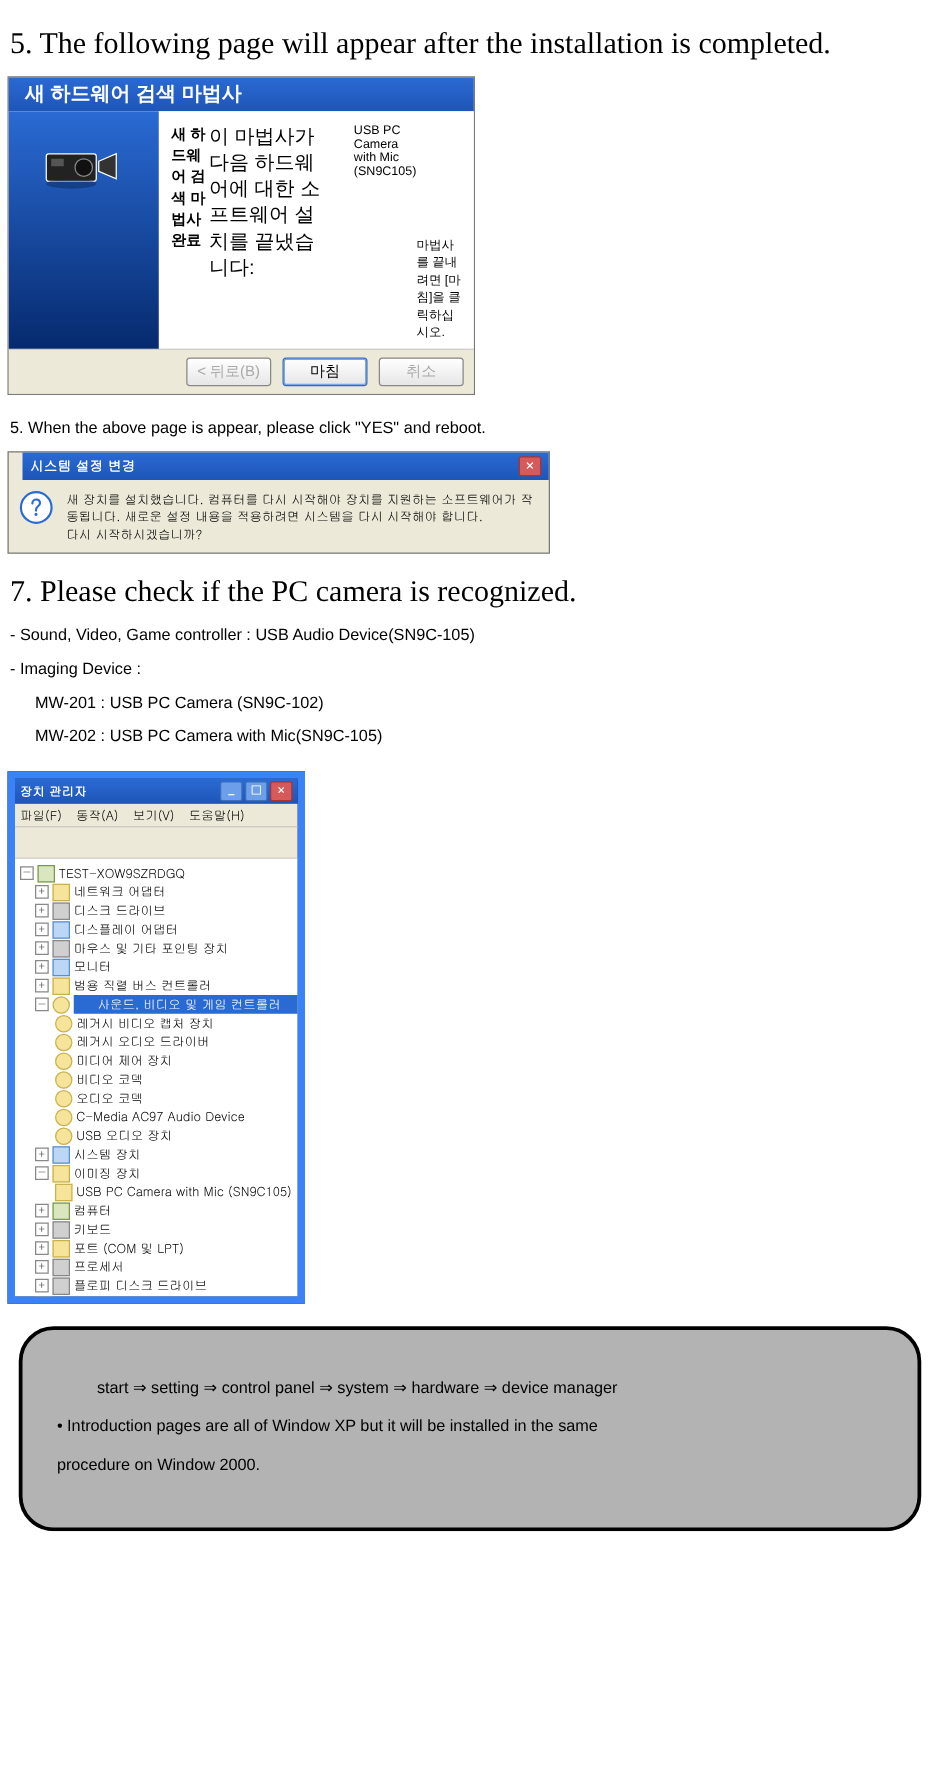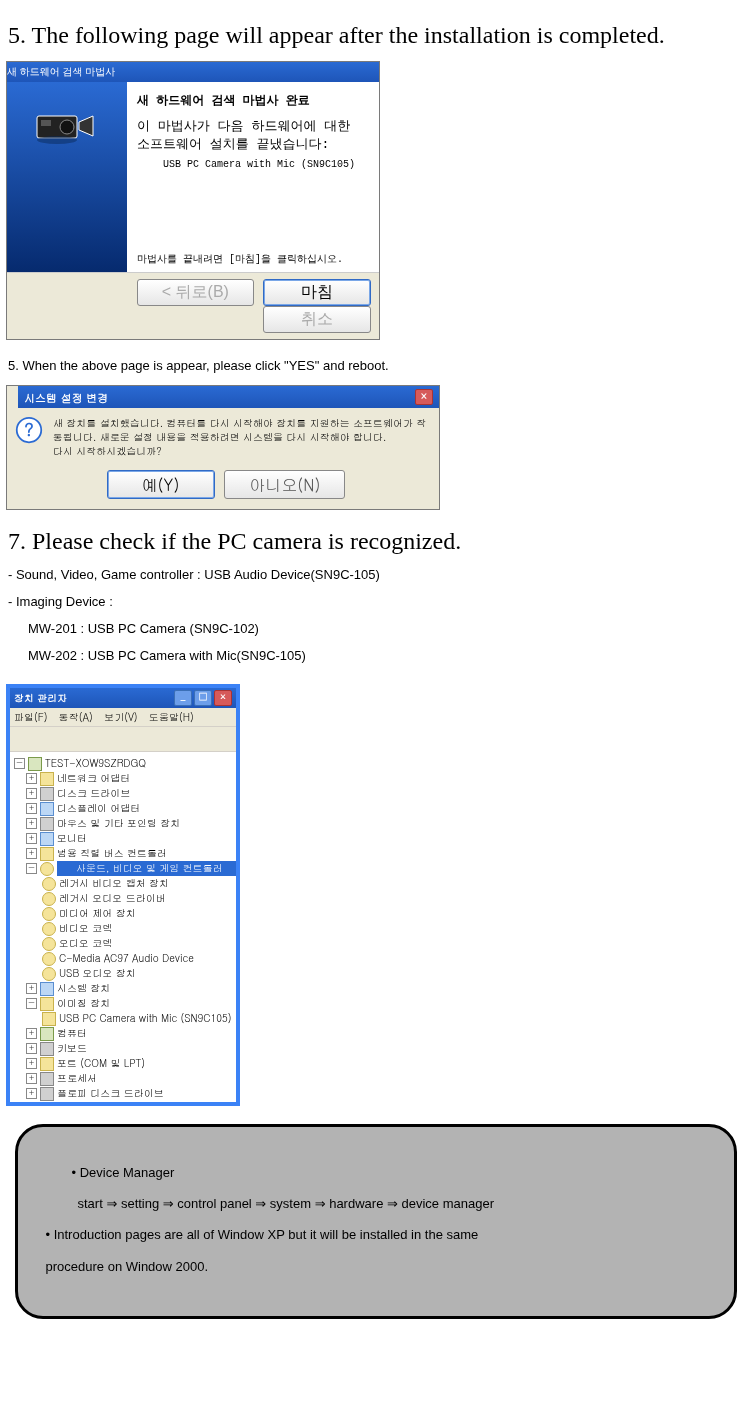--- a/index.html
+++ b/index.html
@@ -27,75 +27,75 @@
   .wizard {
     margin: 8px 0 18px 6px;
     width: 372px;
     border: 1px solid #7a7a7a;
     background: #ece9d8;
     font-size: 11px;
   }
   .wizard-titlebar {
     background: linear-gradient(#2a6ad3,#1e55b8);
     color: #fff;
-    padding: 3px 0;
-    font-weight: normal;
-    font-size: 10px;
+    padding: 3px 13px;
+    font-weight: bold;
+    font-size: 16px;
   }
   .wizard-body {
     display: flex;
     height: 190px;
     background: #fff;
   }
   .wizard-side {
     width: 120px;
     background: linear-gradient(#2a6ad3,#062a6e);
     display: flex;
     align-items: flex-start;
     justify-content: center;
     padding-top: 22px;
   }
   .wizard-side svg { width: 64px; height: 42px; }
   .wizard-main {
     flex: 1;
     padding: 10px 10px 6px 10px;
-    font-family: Liberation Mono, monospace;
+    font-family: Liberation Sans, sans-serif;
     font-size: 11px;
     display: flex;
-    flex-direction: column;
+    flex-direction: row;
   }
   .wizard-main-title {
     font-weight: bold;
     font-size: 12px;
     margin-bottom: 8px;
   }
   .wizard-main-line1 {
-    font-size: 13px;
+    font-size: 16px;
     margin-bottom: 6px;
   }
   .wizard-device {
     font-size: 10px;
     margin-left: 26px;
     margin-bottom: 60px;
   }
   .wizard-main-bottom {
     font-size: 10px;
     margin-top: auto;
   }
   .wizard-buttons {
     border-top: 1px solid #ccc;
     background: #ece9d8;
     padding: 6px 8px 6px 8px;
     text-align: right;
   }
   .win-btn {
     display: inline-block;
     min-width: 58px;
-    padding: 2px 24px;
-    font-size: 16px;
+    padding: 2px 4px;
+    font-size: 12px;
     border: 1px solid #888;
     border-radius: 3px;
     background: linear-gradient(#fff,#e6e6e6);
     margin-left: 6px;
     text-align: center;
     color: #555;
   }
   .win-btn.primary {
     border: 1px solid #316ac5;
     color: #000;
@@ -148,21 +148,21 @@
   }
   .sysdlg-buttons {
     text-align: center;
     padding: 4px 0 10px 0;
   }
 
   
   .devmgr {
     margin: 21px 0 18px 6px;
     width: 226px;
-    border: 4px solid #3b82f6;
+    border: 6px solid #3b82f6;
     background: #0f172a;
     font-size: 10px;
     font-family: "Gulim","Malgun Gothic",sans-serif;
   }
   .devmgr-titlebar {
     background: linear-gradient(#2a6ad3,#1e55b8);
     color: #fff;
     padding: 2px 4px;
     font-weight: bold;
     display: flex;
@@ -284,24 +284,20 @@
   <div class="sysdlg-body">
     <svg class="sysdlg-icon" viewBox="0 0 32 32">
       <circle cx="16" cy="16" r="14" fill="#fff" stroke="#2a6ad3" stroke-width="2"></circle>
       <text x="16" y="23" text-anchor="middle" font-size="20" font-weight="bold" fill="#2a6ad3">?</text>
     </svg>
     <div class="sysdlg-msg">
       <div>새 장치를 설치했습니다. 컴퓨터를 다시 시작해야 장치를 지원하는 소프트웨어가 작동됩니다. 새로운 설정 내용을 적용하려면 시스템을 다시 시작해야 합니다.</div>
       <div>다시 시작하시겠습니까?</div>
     </div>
   </div>
-  <div class="sysdlg-buttons">
-    <span class="win-btn primary">예(Y)</span>
-    <span class="win-btn">아니오(N)</span>
-  </div>
 </div>
 
 <div class="serif-heading" style="margin-top:14px;">7. Please check if the PC camera is recognized.</div>
 
 <div class="body-text">- Sound, Video, Game controller : USB Audio Device(SN9C-105)</div>
 <div class="body-text">- Imaging Device :</div>
 <div class="body-text indent">MW-201 : USB PC Camera (SN9C-102)</div>
 <div class="body-text indent">MW-202 : USB PC Camera with Mic(SN9C-105)</div>
 
 <div class="devmgr">
@@ -430,17 +426,16 @@
       </div>
     <div class="tree-row lvl1">
         <span class="ic ic-g"></span>
         <span class="lbl">플로피 디스크 컨트롤러</span>
       </div>
 
   </div>
 </div>
 
 <div class="callout">
-  <div class="row1">• Device Manager</div>
   <div class="row2">start ⇒ setting ⇒ control panel ⇒ system ⇒ hardware ⇒ device manager</div>
   <div>• Introduction pages are all of Window XP but it will be installed in the same</div>
   <div>procedure on Window 2000.</div>
 </div>
 
 </body></html>

